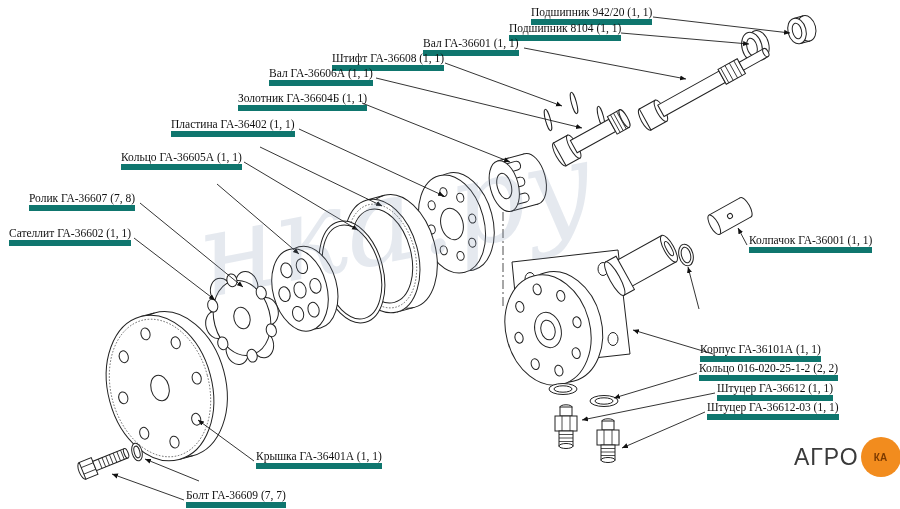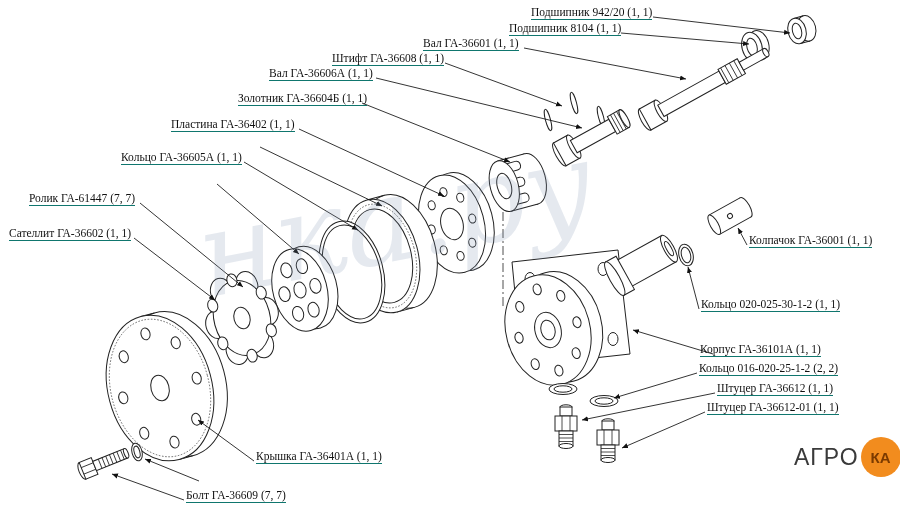--- a/index.html
+++ b/index.html
@@ -7,31 +7,31 @@
          font-family:"Liberation Serif",serif;}
   svg.dwg{position:absolute;left:0;top:0;}
   .dwg ellipse,.dwg rect,.dwg polygon,.dwg circle{fill:#ffffff;stroke:#222222;stroke-width:1;}
   .dwg path{fill:none;stroke:#222222;stroke-width:1;}
   .dwg line{stroke:#222222;stroke-width:0.8;}
   .dwg .solid{fill:#ffffff;stroke:none;}
   .dwg .knurl{fill:none;stroke-width:0.6;stroke-dasharray:1.6 1.6;}
   .dwg .leader{stroke:#111111;stroke-width:0.85;}
   .dwg .dashdot{stroke-dasharray:9 3 2 3;stroke-width:0.8;}
   .lbl{position:absolute;font-size:11.5px;line-height:13px;color:#111;white-space:nowrap;
-       border-bottom:1px solid #0f766e;padding-bottom:0;}
+       border-bottom:6px solid #0f766e;padding-bottom:0;}
   .watermark{position:absolute;left:195px;top:150px;font-size:118px;font-style:italic;
        font-family:"DejaVu Serif",serif;color:rgba(125,145,175,0.20);
        transform:rotate(-11deg);pointer-events:none;user-select:none;}
   .logo{position:absolute;left:794px;top:437px;display:flex;align-items:center;gap:2px;}
   .logo-agro{font-family:"Liberation Sans",sans-serif;font-weight:normal;font-size:23px;
        color:#3a3a3a;letter-spacing:1px;}
   .logo-circle{width:40px;height:40px;border-radius:50%;background:#f28c1e;
        display:flex;align-items:center;justify-content:center;}
   .logo-circle span{font-family:"Liberation Sans",sans-serif;font-weight:bold;
-       font-size:15px;color:#7b3a00;}
+       font-size:10px;color:#7b3a00;}
 </style>
 </head>
 <body>
 
 <div class="stage">
 
   <svg class="dwg" width="900" height="509" viewBox="0 0 900 509">
     <defs>
       <marker id="arr" markerWidth="8" markerHeight="8" refX="7" refY="4" orient="auto">
         <path d="M0,1 L7,4 L0,7 Z" style="fill:#111;stroke:none"></path>
@@ -296,28 +296,27 @@
   </svg>
 
   <div class="lbl" style="left:531px;top:6px">Подшипник 942/20 (1, 1)</div>
   <div class="lbl" style="left:509px;top:22px">Подшипник 8104 (1, 1)</div>
   <div class="lbl" style="left:423px;top:37px">Вал ГА-36601 (1, 1)</div>
   <div class="lbl" style="left:332px;top:52px">Штифт ГА-36608 (1, 1)</div>
   <div class="lbl" style="left:269px;top:67px">Вал ГА-36606А (1, 1)</div>
   <div class="lbl" style="left:238px;top:92px">Золотник ГА-36604Б (1, 1)</div>
   <div class="lbl" style="left:171px;top:118px">Пластина ГА-36402 (1, 1)</div>
   <div class="lbl" style="left:121px;top:151px">Кольцо ГА-36605А (1, 1)</div>
-  <div class="lbl" style="left:29px;top:192px">Ролик ГА-61447 (7, 7)</div>
+  <div class="lbl" style="left:29px;top:192px">Ролик ГА-36607 (7, 8)</div>
   <div class="lbl" style="left:9px;top:227px">Сателлит ГА-36602 (1, 1)</div>
   <div class="lbl" style="left:749px;top:234px">Колпачок ГА-36001 (1, 1)</div>
-  <div class="lbl" style="left:701px;top:298px">Кольцо 020-025-30-1-2 (1, 1)</div>
   <div class="lbl" style="left:700px;top:343px">Корпус ГА-36101А (1, 1)</div>
   <div class="lbl" style="left:699px;top:362px">Кольцо 016-020-25-1-2 (2, 2)</div>
   <div class="lbl" style="left:717px;top:382px">Штуцер ГА-36612 (1, 1)</div>
-  <div class="lbl" style="left:707px;top:401px">Штуцер ГА-36612-01 (1, 1)</div>
+  <div class="lbl" style="left:707px;top:401px">Штуцер ГА-36612-03 (1, 1)</div>
   <div class="lbl" style="left:256px;top:450px">Крышка ГА-36401А (1, 1)</div>
   <div class="lbl" style="left:186px;top:489px">Болт ГА-36609 (7, 7)</div>
 
   <div class="watermark">нка.ру</div>
 
   <div class="logo">
     <span class="logo-agro">АГРО</span>
     <span class="logo-circle">
       <span>КА</span>
     </span>

